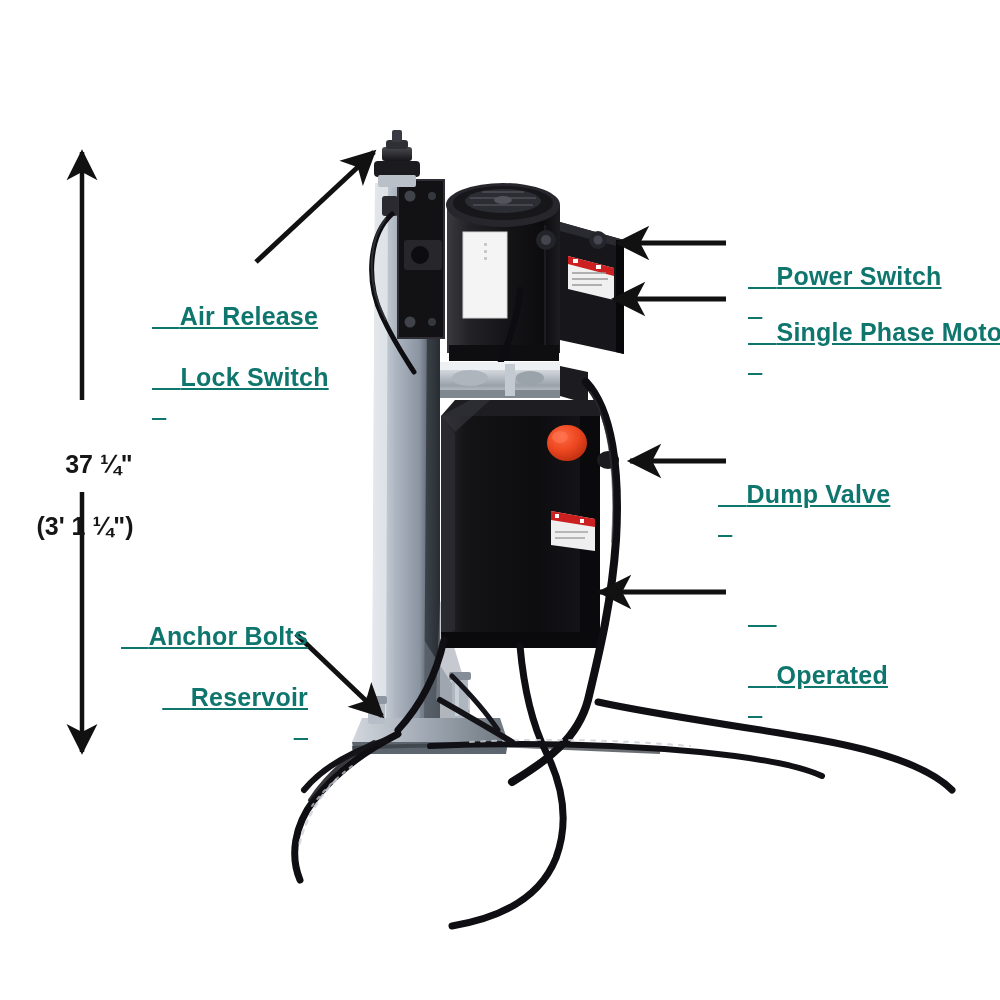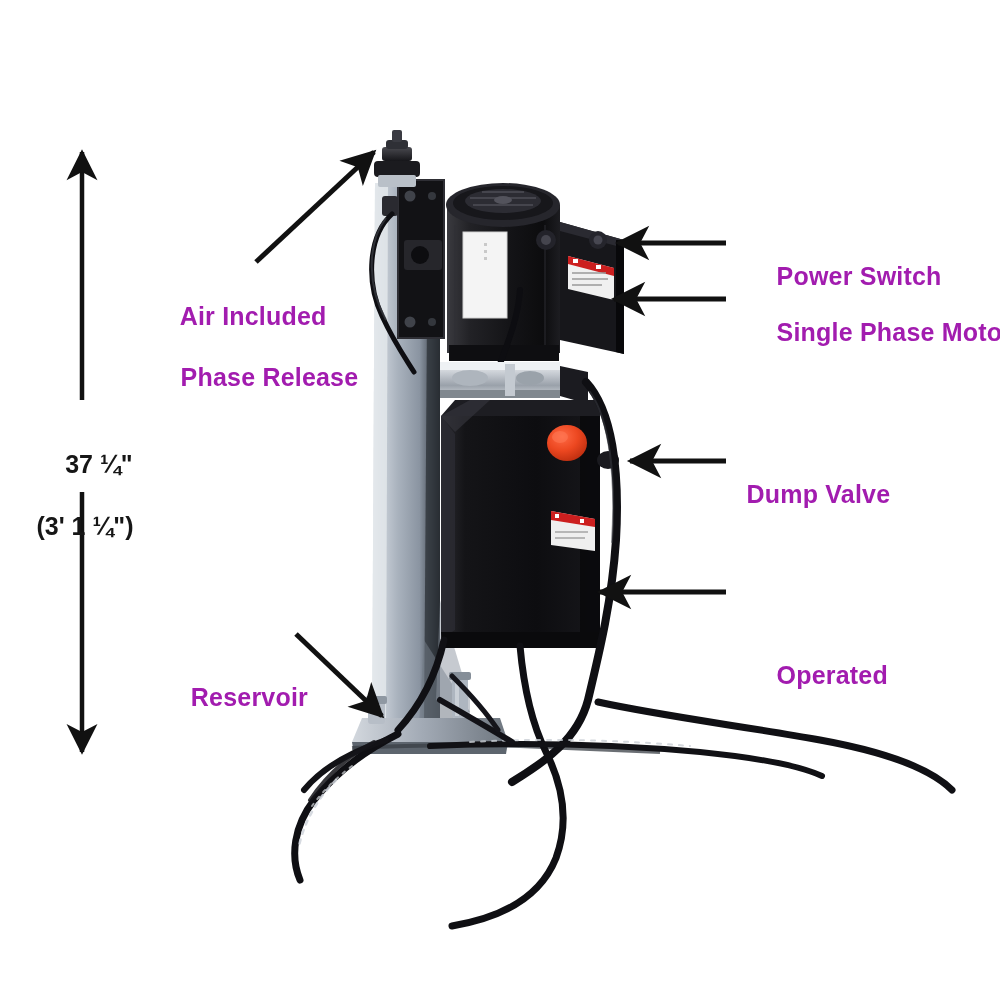--- a/index.html
+++ b/index.html
@@ -20,26 +20,27 @@
   }
   #art {
     position: absolute;
     left: 0;
     top: 0;
     width: 1000px;
     height: 1000px;
   }
   .lbl {
     position: absolute;
-    color: #a21caf;
+    color: #0f766e;
     font-weight: bold;
     font-size: 25px;
     line-height: 1.22;
     letter-spacing: 0.2px;
     white-space: pre;
+    text-decoration: underline;
   }
   .lbl-right { text-align: left; }
   .lbl-left  { text-align: left; }
   .dim-text {
     position: absolute;
     color: #161616;
     font-weight: bold;
     font-size: 25px;
     line-height: 1.24;
     text-align: center;
@@ -304,26 +305,26 @@
       <line x1="296" y1="634" x2="382" y2="716" marker-end="url(#arrowHead)"></line>
     </g>
   </svg>
 
   <div class="dim-text" style="left: 10px; top: 418px; width: 150px;">
     <span>37 ¼"</span>
     <span class="l2">(3' 1 ¼")</span>
   </div>
 
   <div class="lbl lbl-left" style="left: 152px; top: 270px;">
-    <span>Air Included</span><br>
-    <span>Phase Release</span>
+    <span>Air Release</span><br>
+    <span>Lock Switch</span>
   </div>
 
   <div class="lbl" style="left: 118px; top: 590px; width: 190px; text-align: right;">
-    <br>
+    <span>Anchor Bolts</span><br>
     <span>Reservoir</span>
   </div>
 
   <div class="lbl lbl-right" style="left: 748px; top: 230px;">
     <span>Power Switch</span>
   </div>
 
   <div class="lbl lbl-right" style="left: 748px; top: 286px;">
     <span>Single Phase Motor</span>
   </div>

